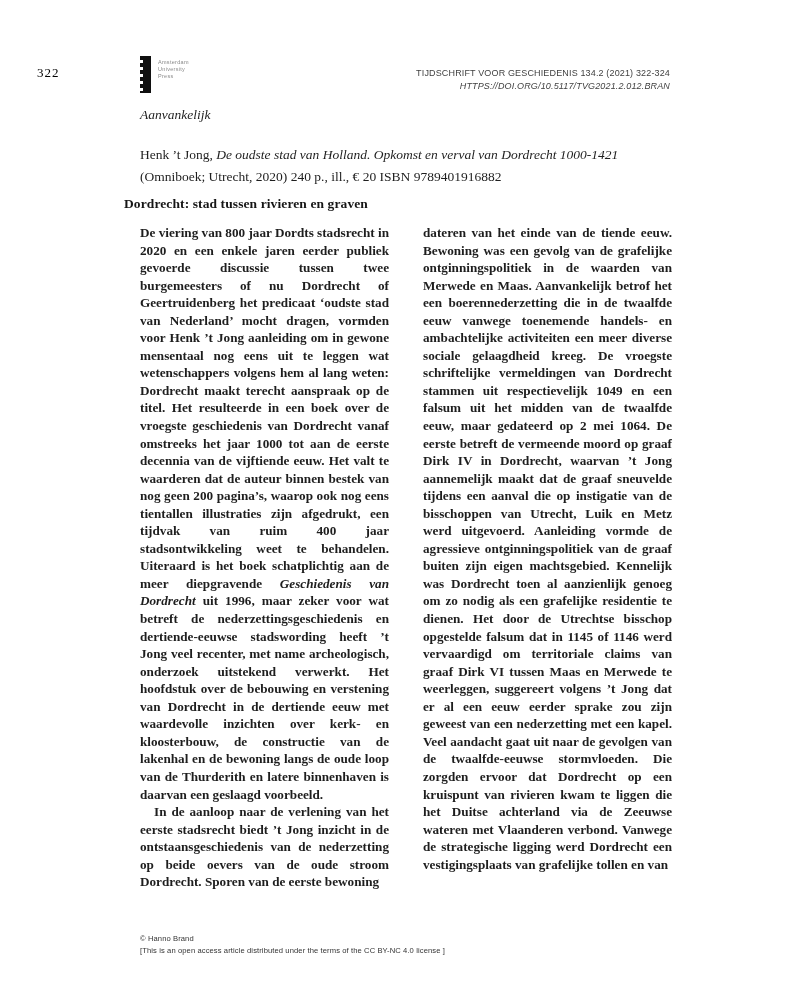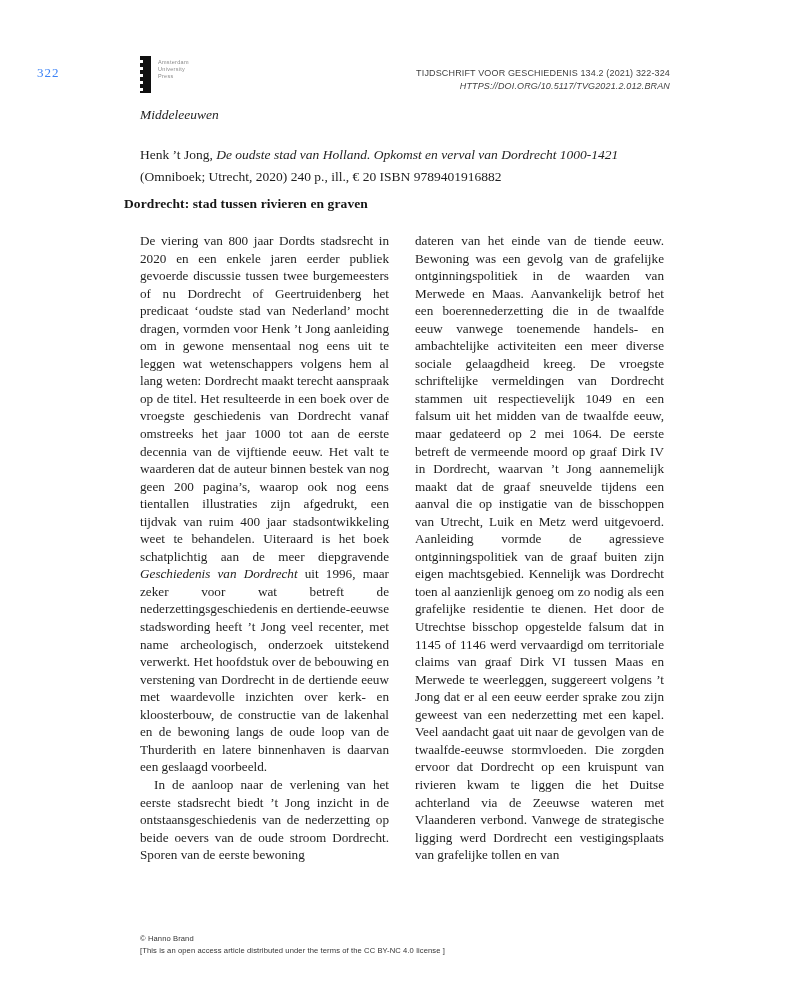--- a/index.html
+++ b/index.html
@@ -12,21 +12,21 @@
     overflow: hidden;
     font-family: "Liberation Serif", serif;
     color: #1e1e1e;
   }
   .page-number {
     position: absolute;
     left: 37px;
     top: 65px;
     font-size: 13px;
     letter-spacing: 1px;
-    color: #3b82f6;
+    color: #000000;
   }
   .masthead {
     position: absolute;
     left: 140px;
     top: 56px;
     width: 530px;
     display: flex;
     justify-content: space-between;
     align-items: flex-end;
   }
@@ -80,24 +80,25 @@
     top: 196px;
     margin: 0;
     font-size: 13.5px;
     font-weight: 700;
     letter-spacing: 0.1px;
     color: #161616;
   }
   .columns {
     position: absolute;
     left: 140px;
-    top: 232px;
+    top: 224px;
     width: 532px;
     display: flex;
-    gap: 26px;
+    gap: 34px;
+    font-weight: bold;
   }
   .col { width: 249px; }
   .col p {
     margin: 0;
     font-size: 13.2px;
     line-height: 17.55px;
     text-align: justify;
     hyphens: auto;
     color: #1e1e1e;
   }
@@ -130,21 +131,21 @@
         <div>University</div>
         <div>Press</div>
       </div>
     </div>
     <div class="header-meta">
       <div class="journal-line">TIJDSCHRIFT VOOR GESCHIEDENIS 134.2 (2021) 322-324</div>
       <div class="doi-line">HTTPS://DOI.ORG/10.5117/TVG2021.2.012.BRAN</div>
     </div>
   </header>
 
-  <div class="section-label">Middeleeuwen</div>
+  <div class="section-label">Aanvankelijk</div>
 
   <div class="citation"><span>Henk ’t Jong, </span><span class="it">De oudste stad van Holland. Opkomst en verval van Dordrecht 1000-1421</span><span> (Omniboek; Utrecht, 2020) 240 p., ill., € 20 ISBN 9789401916882</span></div>
 
   <h1 class="review-title">Dordrecht: stad tussen rivieren en graven</h1>
 
   <div class="columns">
     <div class="col">
         <p><span>De viering van 800 jaar Dordts stadsrecht in 2020 en een enkele jaren eerder publiek gevoerde discussie tussen twee burgemeesters of nu Dordrecht of Geertruidenberg het predicaat ‘oudste stad van Nederland’ mocht dragen, vormden voor Henk ’t Jong aanleiding om in gewone mensentaal nog eens uit te leggen wat wetenschappers volgens hem al lang weten: Dordrecht maakt terecht aanspraak op de titel. Het resulteerde in een boek over de vroegste geschiedenis van Dordrecht vanaf omstreeks het jaar 1000 tot aan de eerste decennia van de vijftiende eeuw. Het valt te waarderen dat de auteur binnen bestek van nog geen 200 pagina’s, waarop ook nog eens tientallen illustraties zijn afgedrukt, een tijdvak van ruim 400 jaar stadsontwikkeling weet te behandelen. Uiteraard is het boek schatplichtig aan de meer diepgravende </span><span class="it">Geschiedenis van Dordrecht</span><span> uit 1996, maar zeker voor wat betreft de nederzettingsgeschiedenis en dertiende-eeuwse stadswording heeft ’t Jong veel recenter, met name archeologisch, onderzoek uitstekend verwerkt. Het hoofdstuk over de bebouwing en verstening van Dordrecht in de dertiende eeuw met waardevolle inzichten over kerk- en kloosterbouw, de constructie van de lakenhal en de bewoning langs de oude loop van de Thurderith en latere binnenhaven is daarvan een geslaagd voorbeeld.</span></p>
         <p class="indent"><span>In de aanloop naar de verlening van het eerste stadsrecht biedt ’t Jong inzicht in de ontstaansgeschiedenis van de nederzetting op beide oevers van de oude stroom Dordrecht. Sporen van de eerste bewoning</span></p>
       </div>

